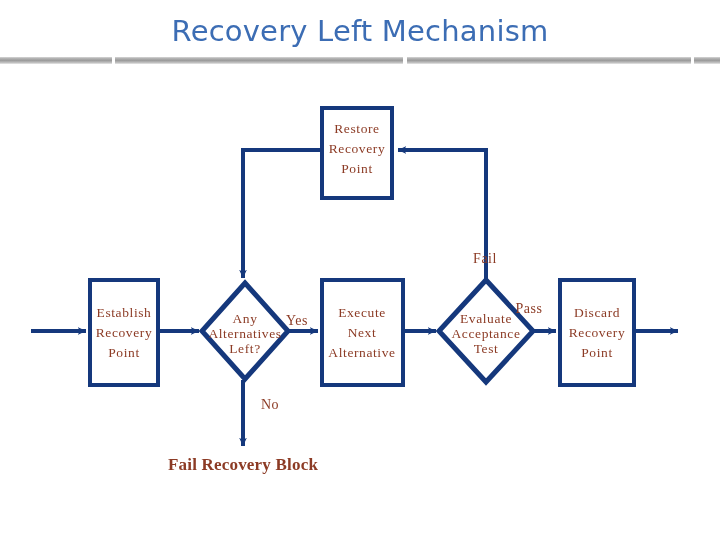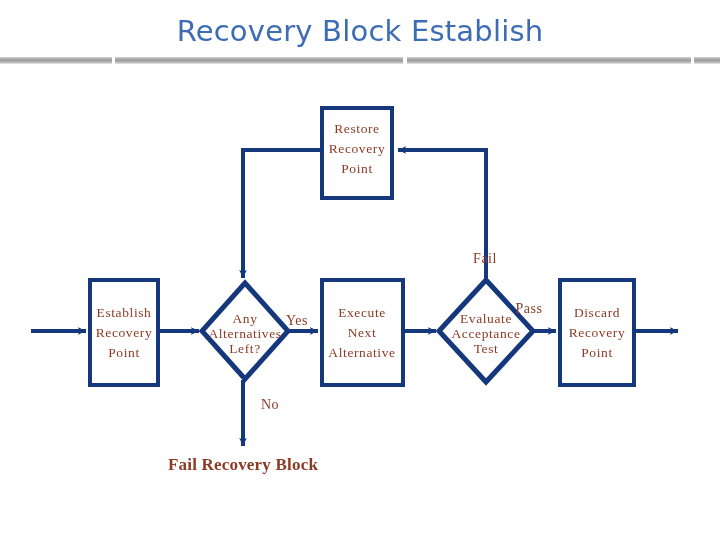--- a/index.html
+++ b/index.html
@@ -110,21 +110,21 @@
     text-anchor: middle;
     letter-spacing: 0.2px;
   }
 </style>
 </head>
 <body>
 
 <div id="slide">
 
   <div id="title-bar">
-    <div id="slide-title">Recovery Block Establish</div>
+    <div id="slide-title">Recovery Left Mechanism</div>
   </div>
 
   <div id="divider">
     <div class="div-seg" id="div-seg-1"></div>
     <div class="div-seg" id="div-seg-2"></div>
     <div class="div-seg" id="div-seg-3"></div>
     <div class="div-seg" id="div-seg-4"></div>
   </div>
 
   <svg id="flow-svg" viewBox="0 0 720 540">

